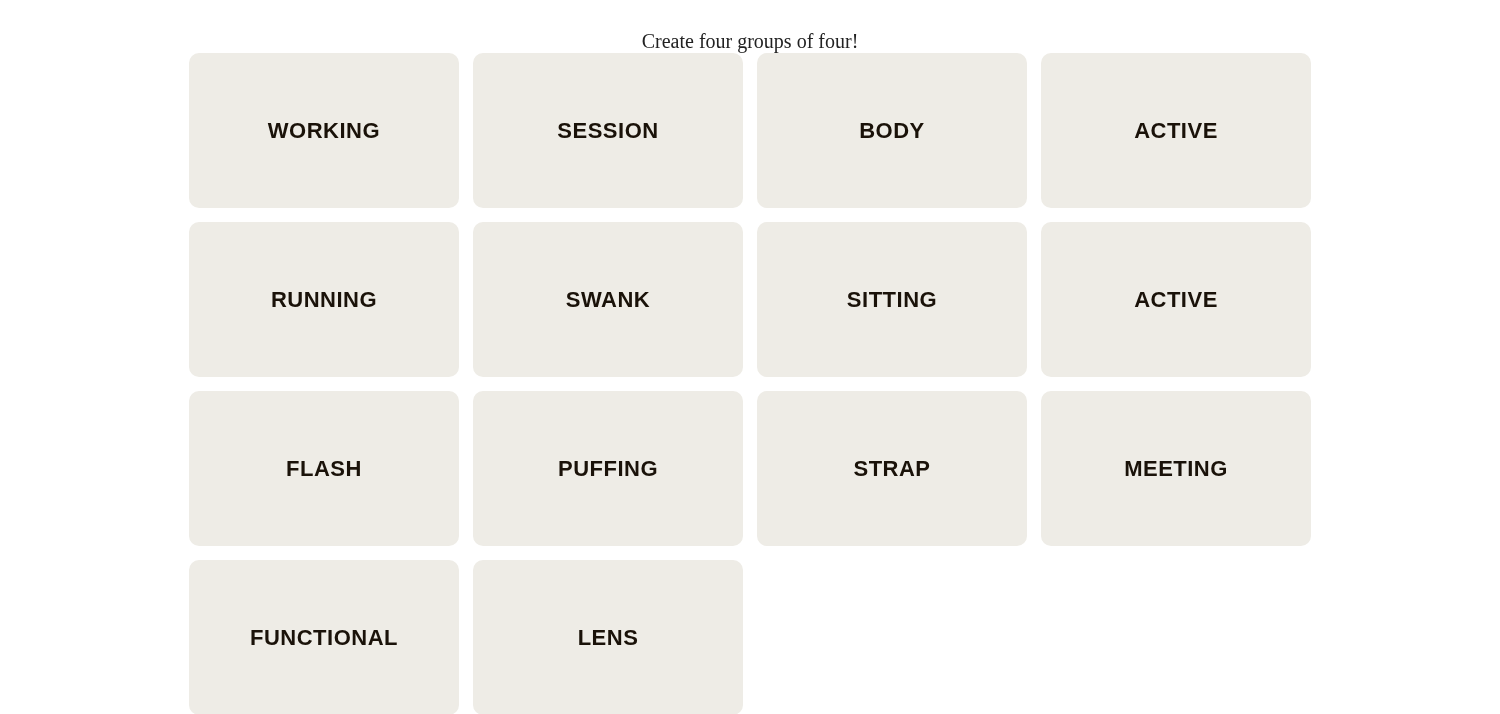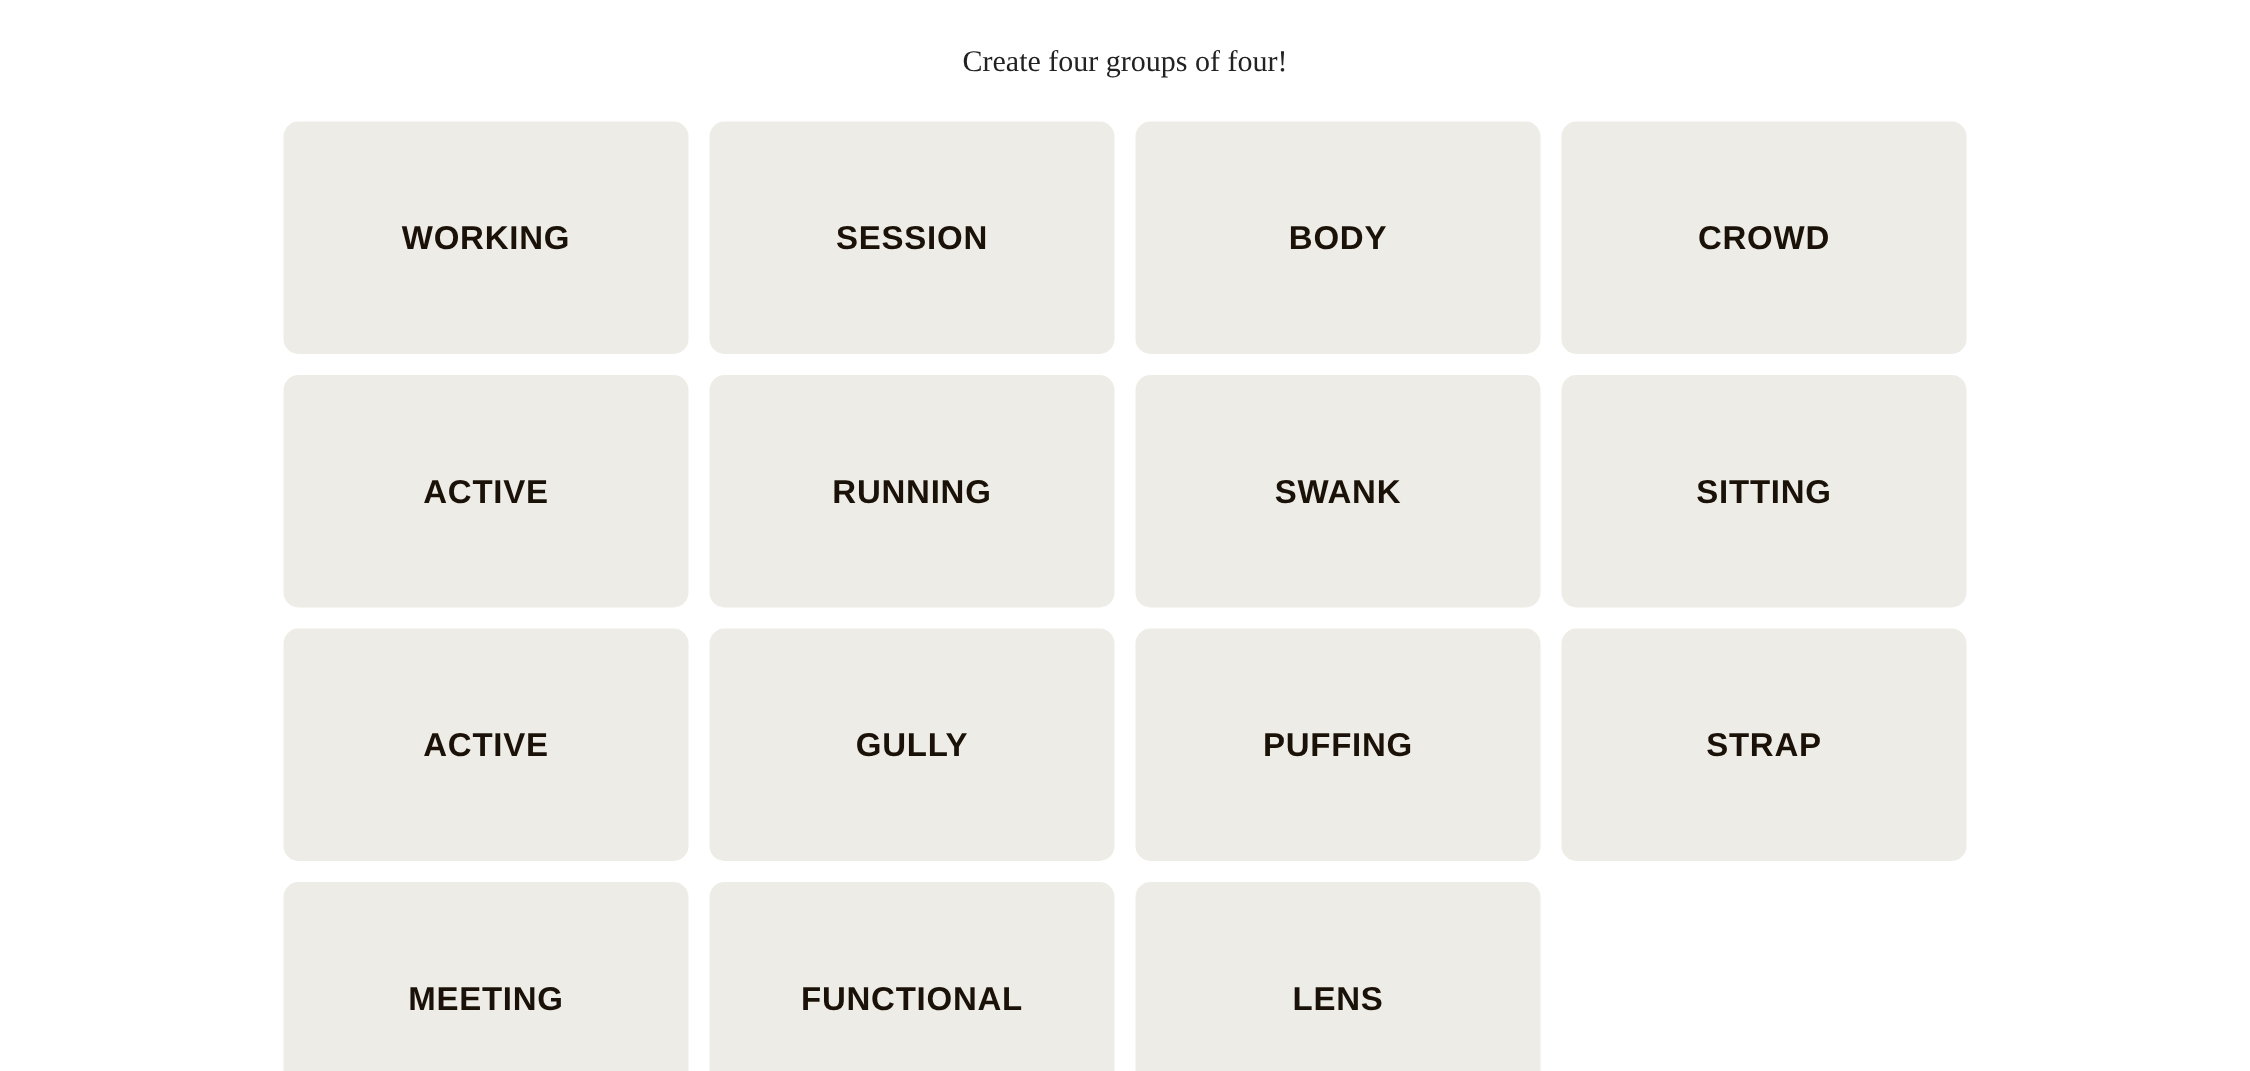--- a/index.html
+++ b/index.html
@@ -15,21 +15,20 @@
       flex-direction: column;
       align-items: center;
       justify-content: flex-start;
       min-height: 714px;
       padding-top: 30px;
     }
 
     .subtitle {
       font-size: 20px;
       color: #222;
-      margin-bottom: 28px;
       font-family: Georgia, serif;
       font-weight: normal;
     }
 
     .grid {
       display: grid;
       grid-template-columns: repeat(4, 270px);
       grid-template-rows: repeat(4, 155px);
       gap: 14px;
     }
@@ -63,39 +62,36 @@
 <div class="tile">
       <span class="tile-label">WORKING</span>
     </div>
     <div class="tile">
       <span class="tile-label">SESSION</span>
     </div>
     <div class="tile">
       <span class="tile-label">BODY</span>
     </div>
     <div class="tile">
-      <span class="tile-label">CROWD</span>
-    </div>
-    <div class="tile">
       <span class="tile-label">ACTIVE</span>
     </div>
     <div class="tile">
       <span class="tile-label">RUNNING</span>
     </div>
     <div class="tile">
       <span class="tile-label">SWANK</span>
     </div>
     <div class="tile">
       <span class="tile-label">SITTING</span>
     </div>
     <div class="tile">
       <span class="tile-label">ACTIVE</span>
     </div>
     <div class="tile">
-      <span class="tile-label">GULLY</span>
+      <span class="tile-label">FLASH</span>
     </div>
     <div class="tile">
       <span class="tile-label">PUFFING</span>
     </div>
     <div class="tile">
       <span class="tile-label">STRAP</span>
     </div>
     <div class="tile">
       <span class="tile-label">MEETING</span>
     </div>

